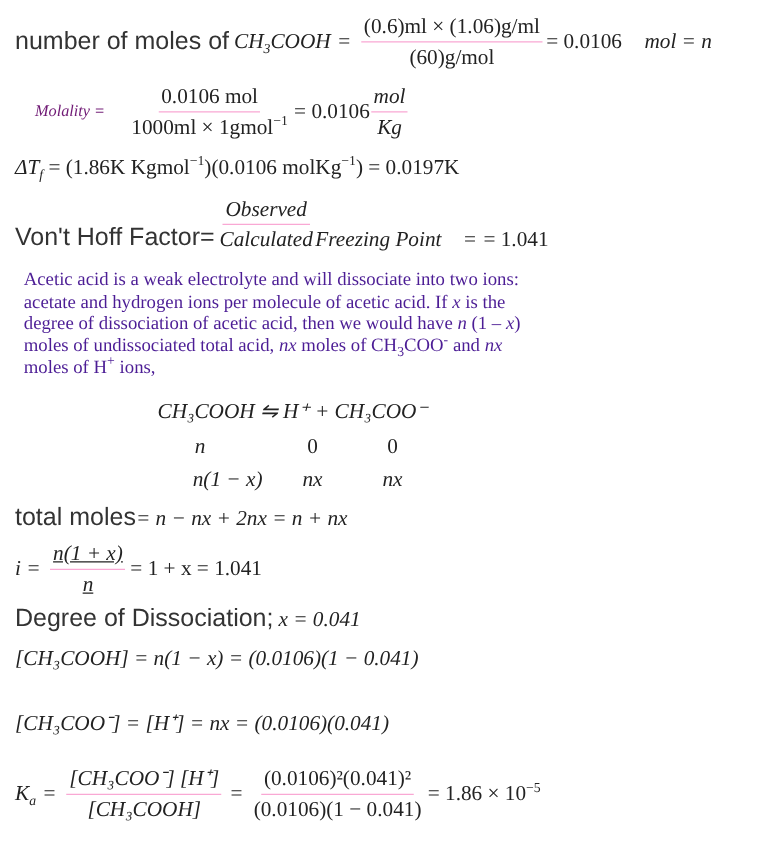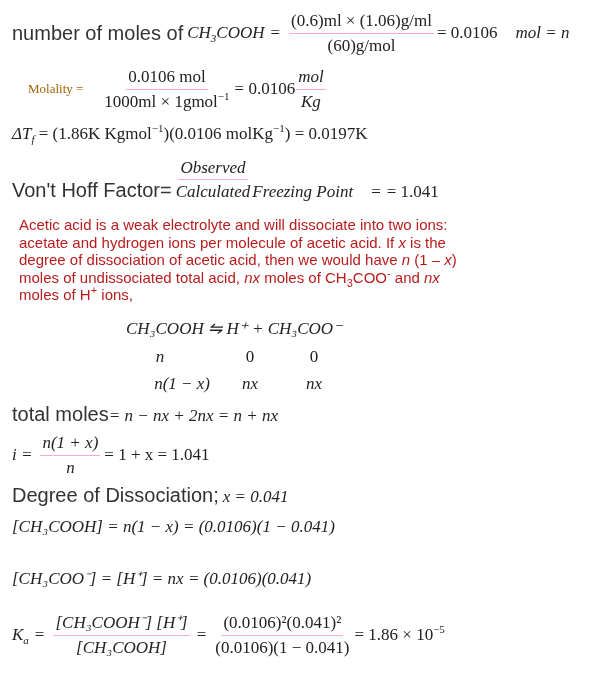--- a/index.html
+++ b/index.html
@@ -5,22 +5,22 @@
   html, body { margin: 0; padding: 0; background: #ffffff; }
   body { width: 609px; height: 677px; position: relative; overflow: hidden; color: #222; }
   .abs { position: absolute; white-space: nowrap; }
   .sans { font-family: "Liberation Sans", sans-serif; font-size: 20px; color: #333; }
   .m { font-family: "Liberation Serif", serif; font-size: 17px; color: #222; }
   .i { font-style: italic; }
   .frac { display: inline-flex; flex-direction: column; align-items: center; vertical-align: middle; margin: 0 3px; }
   .frac .num { padding: 0 2px 2px 2px; border-bottom: 1px solid #f9a8d4; line-height: 1.15; }
   .frac .den { padding: 2px 2px 0 2px; line-height: 1.15; }
   sub, sup { font-size: 11px; line-height: 0; }
-  .para { font-family: Liberation Sans, sans-serif; font-size: 15px; color: #b91c1c; line-height: 17.5px; white-space: normal; width: 500px; }
-  .molality-label { font-family: "Liberation Serif", serif; font-size: 13px; color: #a16207; }
+  .para { font-family: Liberation Serif, serif; font-size: 15px; color: #4c1d95; line-height: 17.5px; white-space: normal; width: 500px; }
+  .molality-label { font-family: "Liberation Serif", serif; font-size: 13px; color: #701a75; font-style: italic; }
   .cell { position: absolute; text-align: center; }
 </style>
 </head>
 <body>
 
 <div class="abs" style="left:12px; top:10px; height:46px; display:flex; align-items:center;">
   <span class="sans">number of moles of</span>
   <span class="m i" style="margin-left:4px;"><span>CH</span><sub>3</sub><span>COOH</span></span>
   <span class="m" style="margin:0 6px;">=</span>
   <span class="frac m">
@@ -79,41 +79,41 @@
   <span class="cell" style="left:130px; width:40px;">nx</span>
   <span class="cell" style="left:194px; width:40px;">nx</span>
 </div>
 
 <div class="abs" style="left:12px; top:403px;">
   <span class="sans">total moles</span><span class="m i">= n − nx + 2nx = n + nx</span>
 </div>
 
 <div class="abs" style="left:12px; top:432px; height:46px; display:flex; align-items:center;">
   <span class="m i">i =</span>
-  <span class="frac m i" style="margin:0 4px 0 8px;">
+  <span class="frac m i" style="margin:0 4px 0 8px;text-decoration:underline;">
     <span class="num">n(1 + x)</span>
     <span class="den">n</span>
   </span>
   <span class="m">= 1 + x = 1.041</span>
 </div>
 
 <div class="abs" style="left:12px; top:484px;">
   <span class="sans">Degree of Dissociation;</span>
   <span class="m i">x = 0.041</span>
 </div>
 
 <div class="abs m i" style="left:12px; top:517px;">[CH₃COOH] = n(1 − x) = (0.0106)(1 − 0.041)</div>
 
 <div class="abs m i" style="left:12px; top:566px;">[CH₃COO⁻] = [H⁺] = nx = (0.0106)(0.041)</div>
 
 <div class="abs" style="left:12px; top:610px; height:50px; display:flex; align-items:center;">
   <span class="m i"><span>K</span><sub>a</sub></span>
   <span class="m" style="margin:0 6px;">=</span>
   <span class="frac m i">
-    <span class="num">[CH₃COOH⁻] [H⁺]</span>
+    <span class="num">[CH₃COO⁻] [H⁺]</span>
     <span class="den">[CH₃COOH]</span>
   </span>
   <span class="m" style="margin:0 4px;">=</span>
   <span class="frac m">
     <span class="num">(0.0106)²(0.041)²</span>
     <span class="den">(0.0106)(1 − 0.041)</span>
   </span>
   <span class="m"><span>= 1.86 × 10</span><sup>−5</sup></span>
 </div>
 

